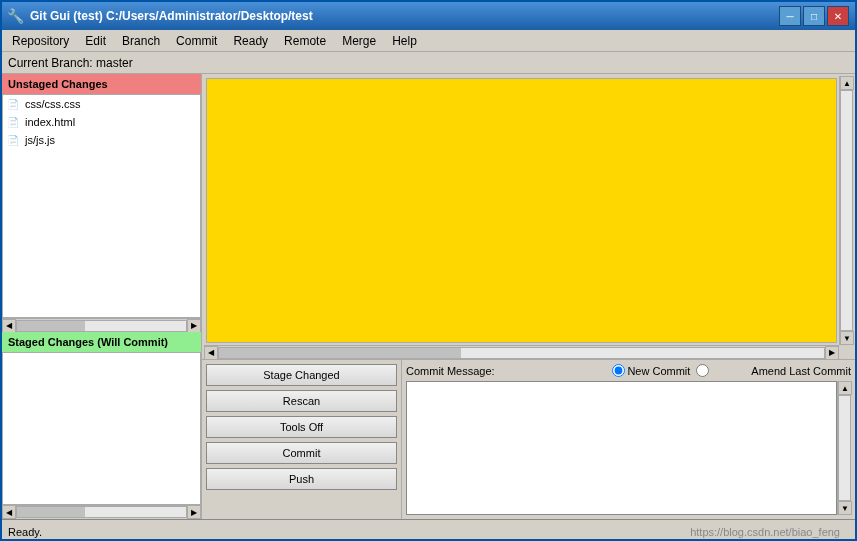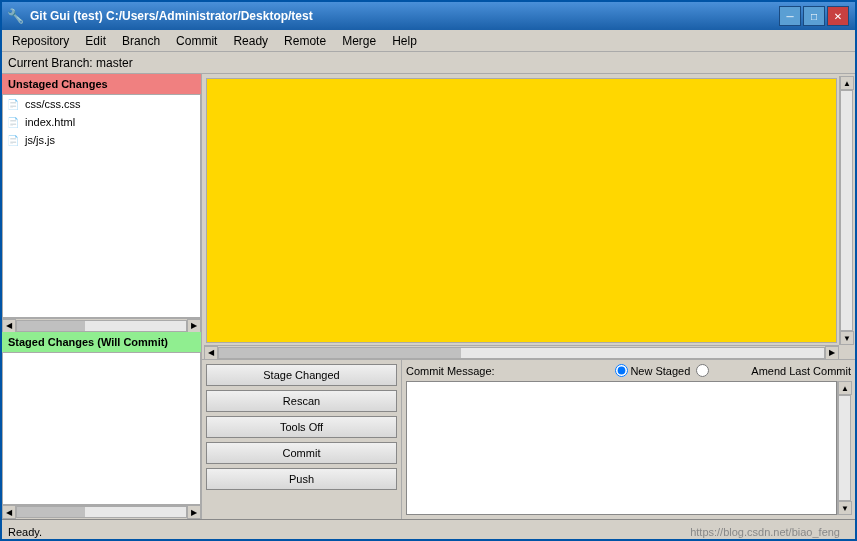--- a/index.html
+++ b/index.html
@@ -389,21 +389,21 @@
         <button class="action-btn">Commit</button>
         <button class="action-btn">Push</button>
       </div>
 
       <div id="commit-area" style="flex:1; display:flex; flex-direction:column; padding:4px;">
         <div style="display:flex; align-items:center; justify-content:space-between; margin-bottom:4px;">
           <span style="font-size:11px;">Commit Message:</span>
           <div style="display:flex; align-items:center; gap:6px;">
             <label class="radio-label">
               <input type="radio" name="commit-type" checked="" style="">
-              <span style="font-size:11px;">New Staged</span>
+              <span style="font-size:11px;">New Commit</span>
             </label>
             <label class="radio-label">
               <input type="radio" name="commit-type" style="">
               <span style="font-size:11px;margin-left:40px;">Amend Last Commit</span>
             </label>
           </div>
         </div>
         <div style="display:flex; flex:1;">
           <textarea id="commit-textarea" style="flex: 1 1 0%; border: 1px solid rgb(136, 136, 136); font-size: 11px; resize: none; font-family: monospace; background: white;"></textarea>
           <div class="v-scroll-container" style="width:14px;">

